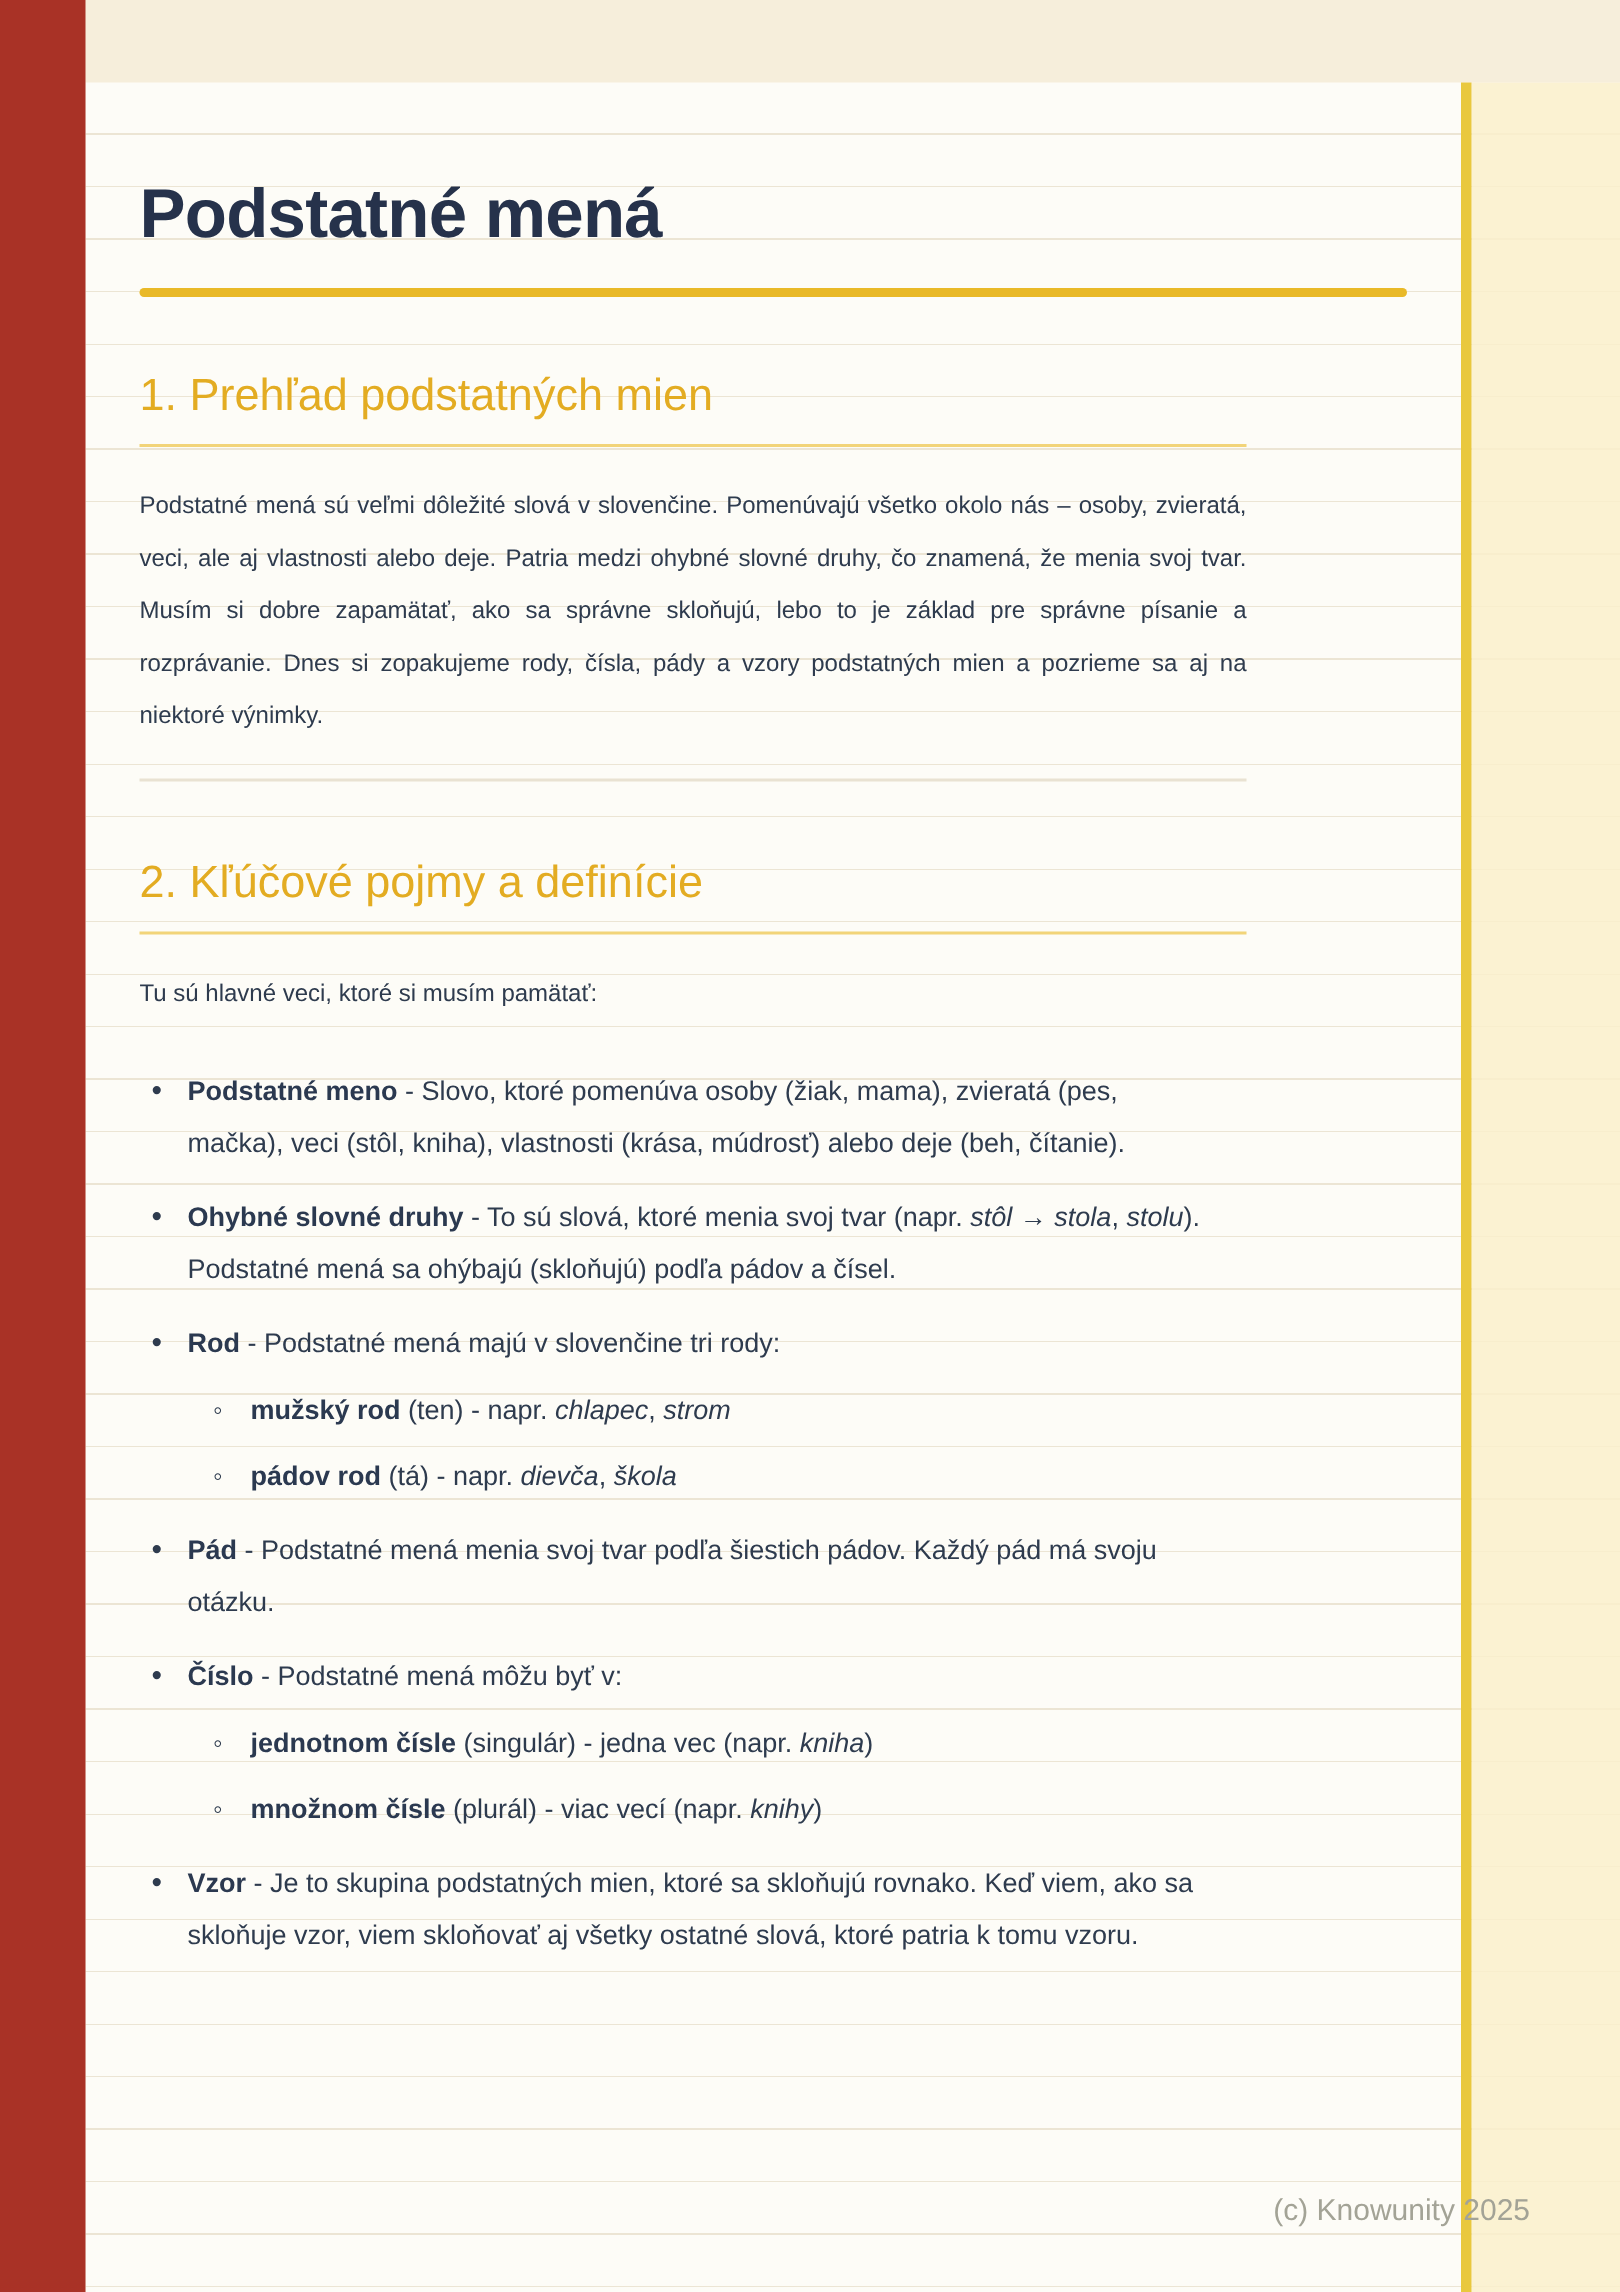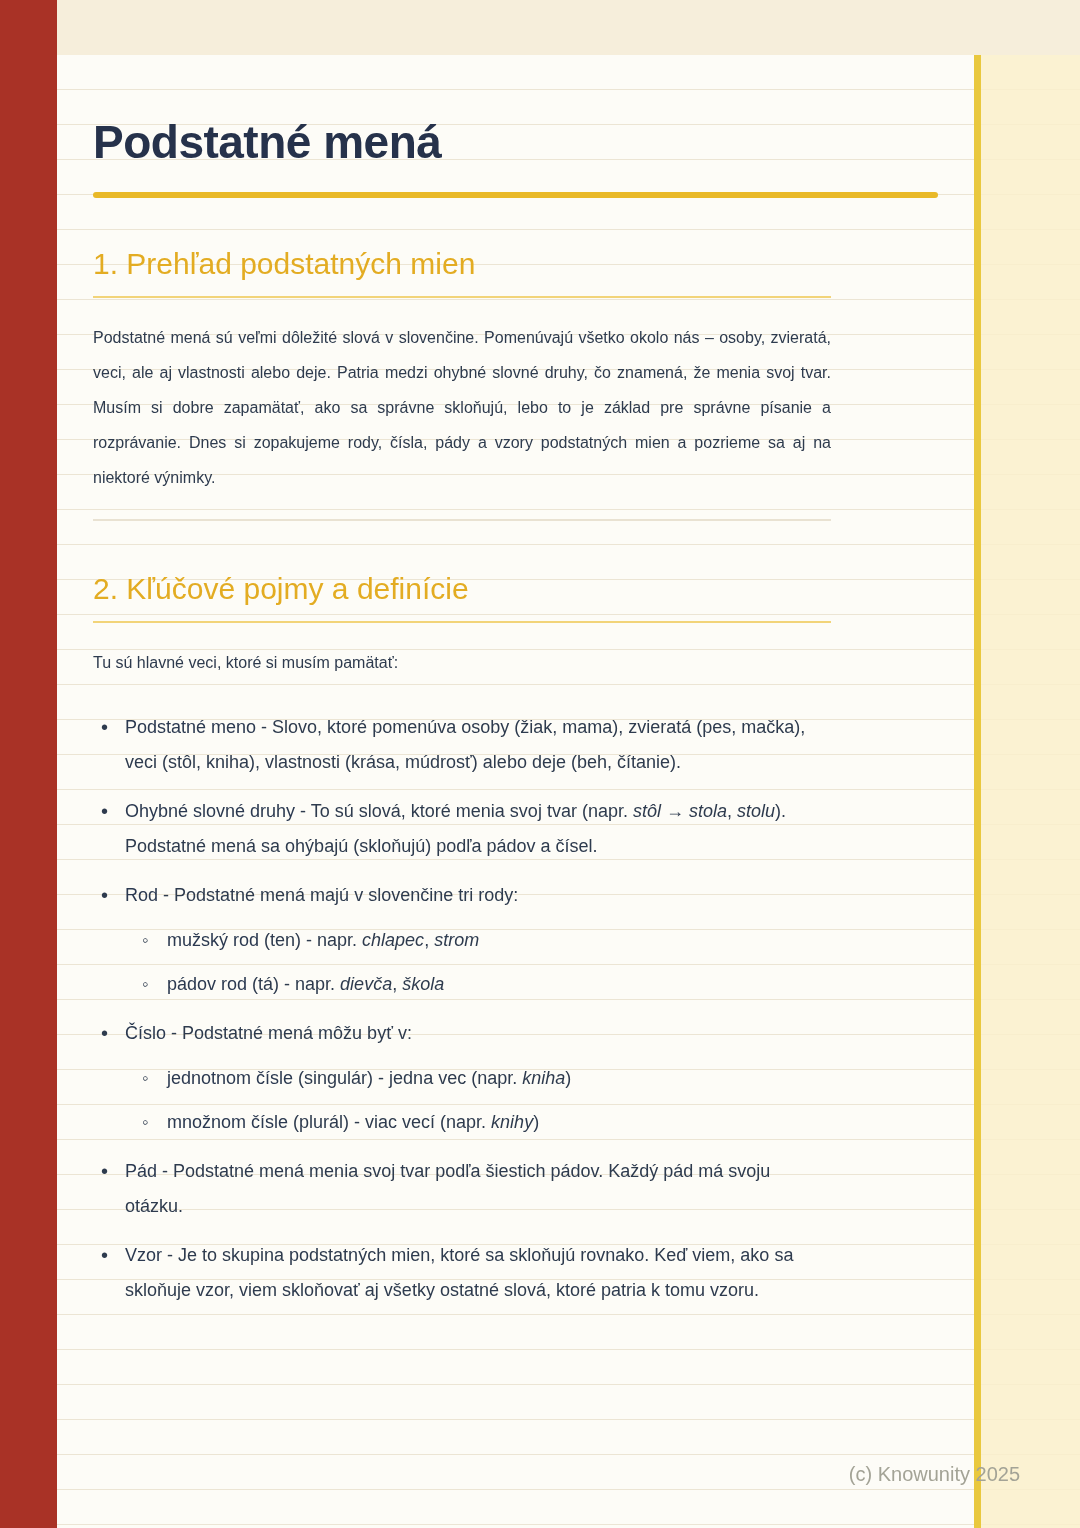--- a/index.html
+++ b/index.html
@@ -147,21 +147,21 @@
   }
   .sub > li::before {
     content: "\25E6";
     position: absolute;
     left: 5px;
     top: 0;
     font-weight: 700;
     color: #2e3b4e;
   }
 
-  .b { font-weight: 400; color: #2b3950; }
+  .b { font-weight: 700; color: #2b3950; }
   .i { font-style: italic; }
 
   .footer {
     position: absolute;
     right: 60px;
     bottom: 42px;
     font-size: 20px;
     color: #a3a396;
     z-index: 4;
   }
@@ -205,32 +205,32 @@
             <ul class="sub">
               <li>
                 <span class="li-text"><span class="b">mužský rod</span><span> (ten) - napr. </span><span class="i">chlapec</span><span>, </span><span class="i">strom</span></span>
               </li>
               <li>
                 <span class="li-text"><span class="b">pádov rod</span><span> (tá) - napr. </span><span class="i">dievča</span><span>, </span><span class="i">škola</span></span>
               </li>
             </ul>
           </li>
           <li>
+            <span class="li-text"><span class="b">Pád</span><span> - Podstatné mená menia svoj tvar podľa šiestich pádov. Každý pád má svoju otázku.</span></span>
+          </li>
+          <li>
             <span class="li-text"><span class="b">Číslo</span><span> - Podstatné mená môžu byť v:</span></span>
             <ul class="sub">
               <li>
                 <span class="li-text"><span class="b">jednotnom čísle</span><span> (singulár) - jedna vec (napr. </span><span class="i">kniha</span><span>)</span></span>
               </li>
               <li>
                 <span class="li-text"><span class="b">množnom čísle</span><span> (plurál) - viac vecí (napr. </span><span class="i">knihy</span><span>)</span></span>
               </li>
             </ul>
-          </li>
-          <li>
-            <span class="li-text"><span class="b">Pád</span><span> - Podstatné mená menia svoj tvar podľa šiestich pádov. Každý pád má svoju otázku.</span></span>
           </li>
           <li>
             <span class="li-text"><span class="b">Vzor</span><span> - Je to skupina podstatných mien, ktoré sa skloňujú rovnako. Keď viem, ako sa skloňuje vzor, viem skloňovať aj všetky ostatné slová, ktoré patria k tomu vzoru.</span></span>
           </li>
         </ul>
       </section>
     </main>
 
     <div class="footer">(c) Knowunity 2025</div>
   </div>

